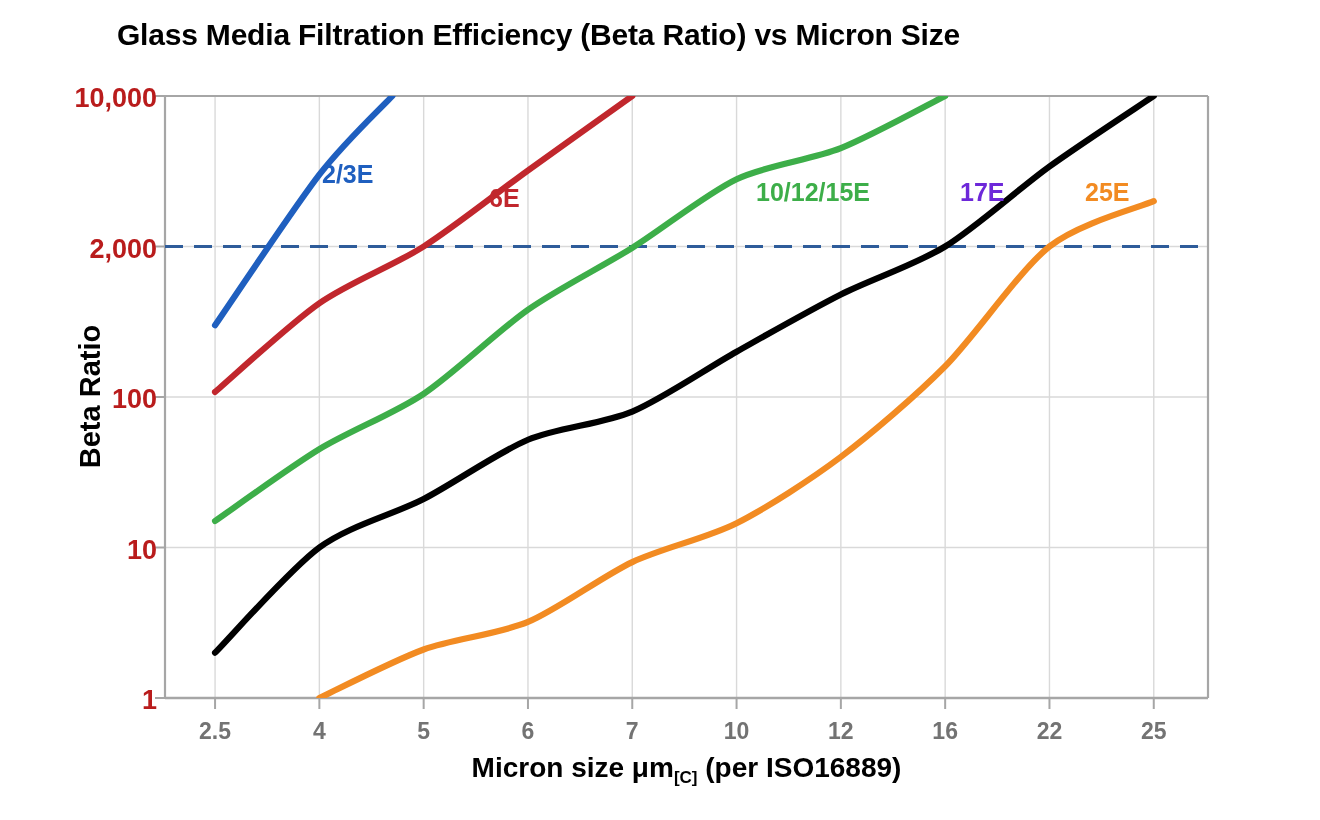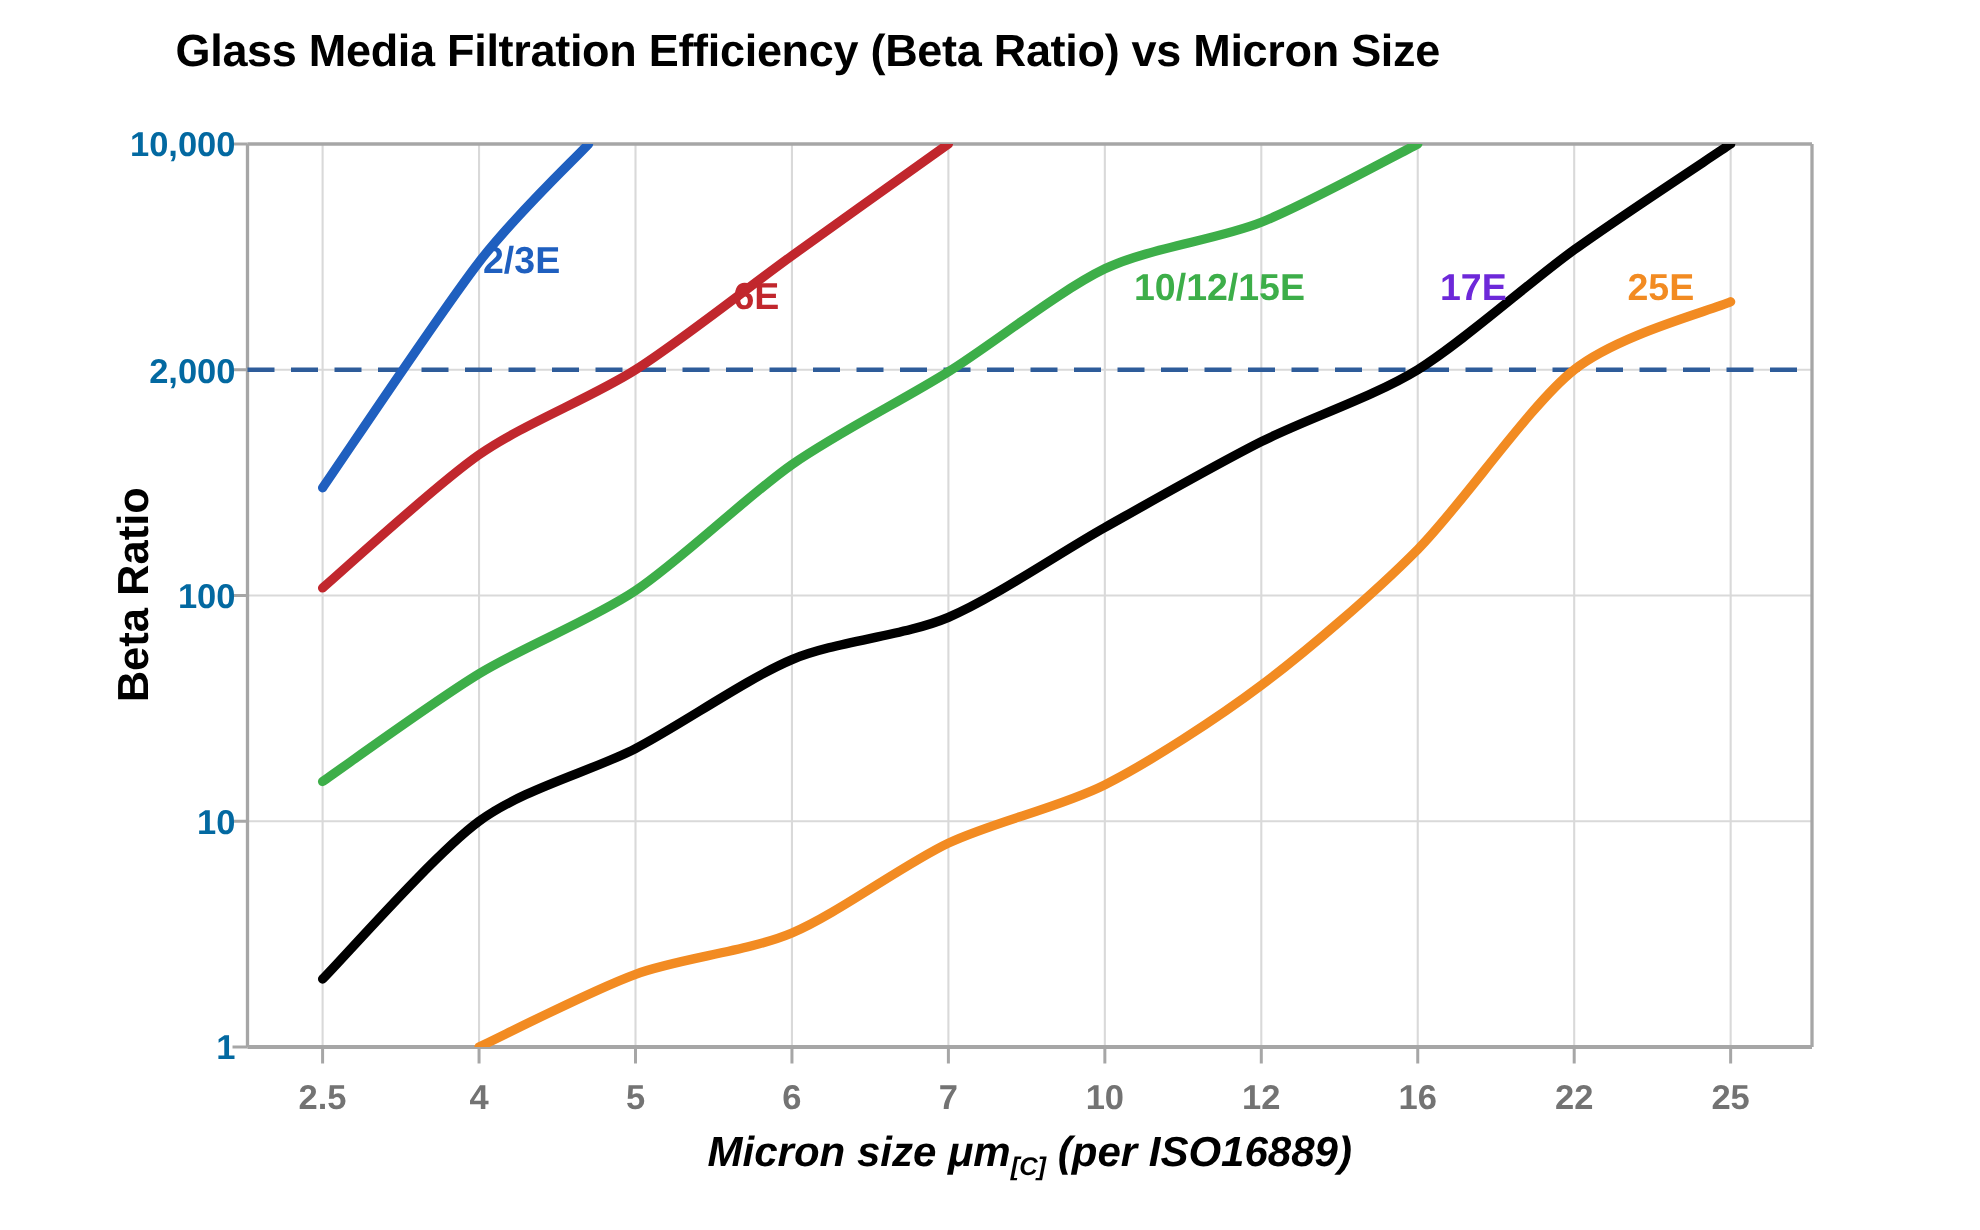--- a/index.html
+++ b/index.html
@@ -26,28 +26,27 @@
     width:260px; text-align:center;
     transform:rotate(-90deg);
     transform-origin:center center;
     font-size:29px;font-weight:bold;color:#000;
   }
 
   .x-axis-title{
     position:absolute;left:165px;top:752px;width:1043px;
     text-align:center;font-size:28px;font-weight:bold;color:#000;
     white-space:nowrap;
-    font-style:italic;
   }
   .x-axis-title sub{font-size:17px;vertical-align:baseline;position:relative;top:6px;}
 
   .y-tick-label{
     position:absolute;right:1163px;
     text-align:right;width:120px;
-    font-size:23px;font-weight:bold;color:#0369a1;
+    font-size:27px;font-weight:bold;color:#b91c1c;
     transform:translateY(-13px);
     white-space:nowrap;
   }
   .x-tick-label{
     position:absolute;top:718px;
     width:90px;margin-left:-45px;text-align:center;
     font-size:23px;font-weight:bold;color:#737373;
   }
 
   .series-label{

